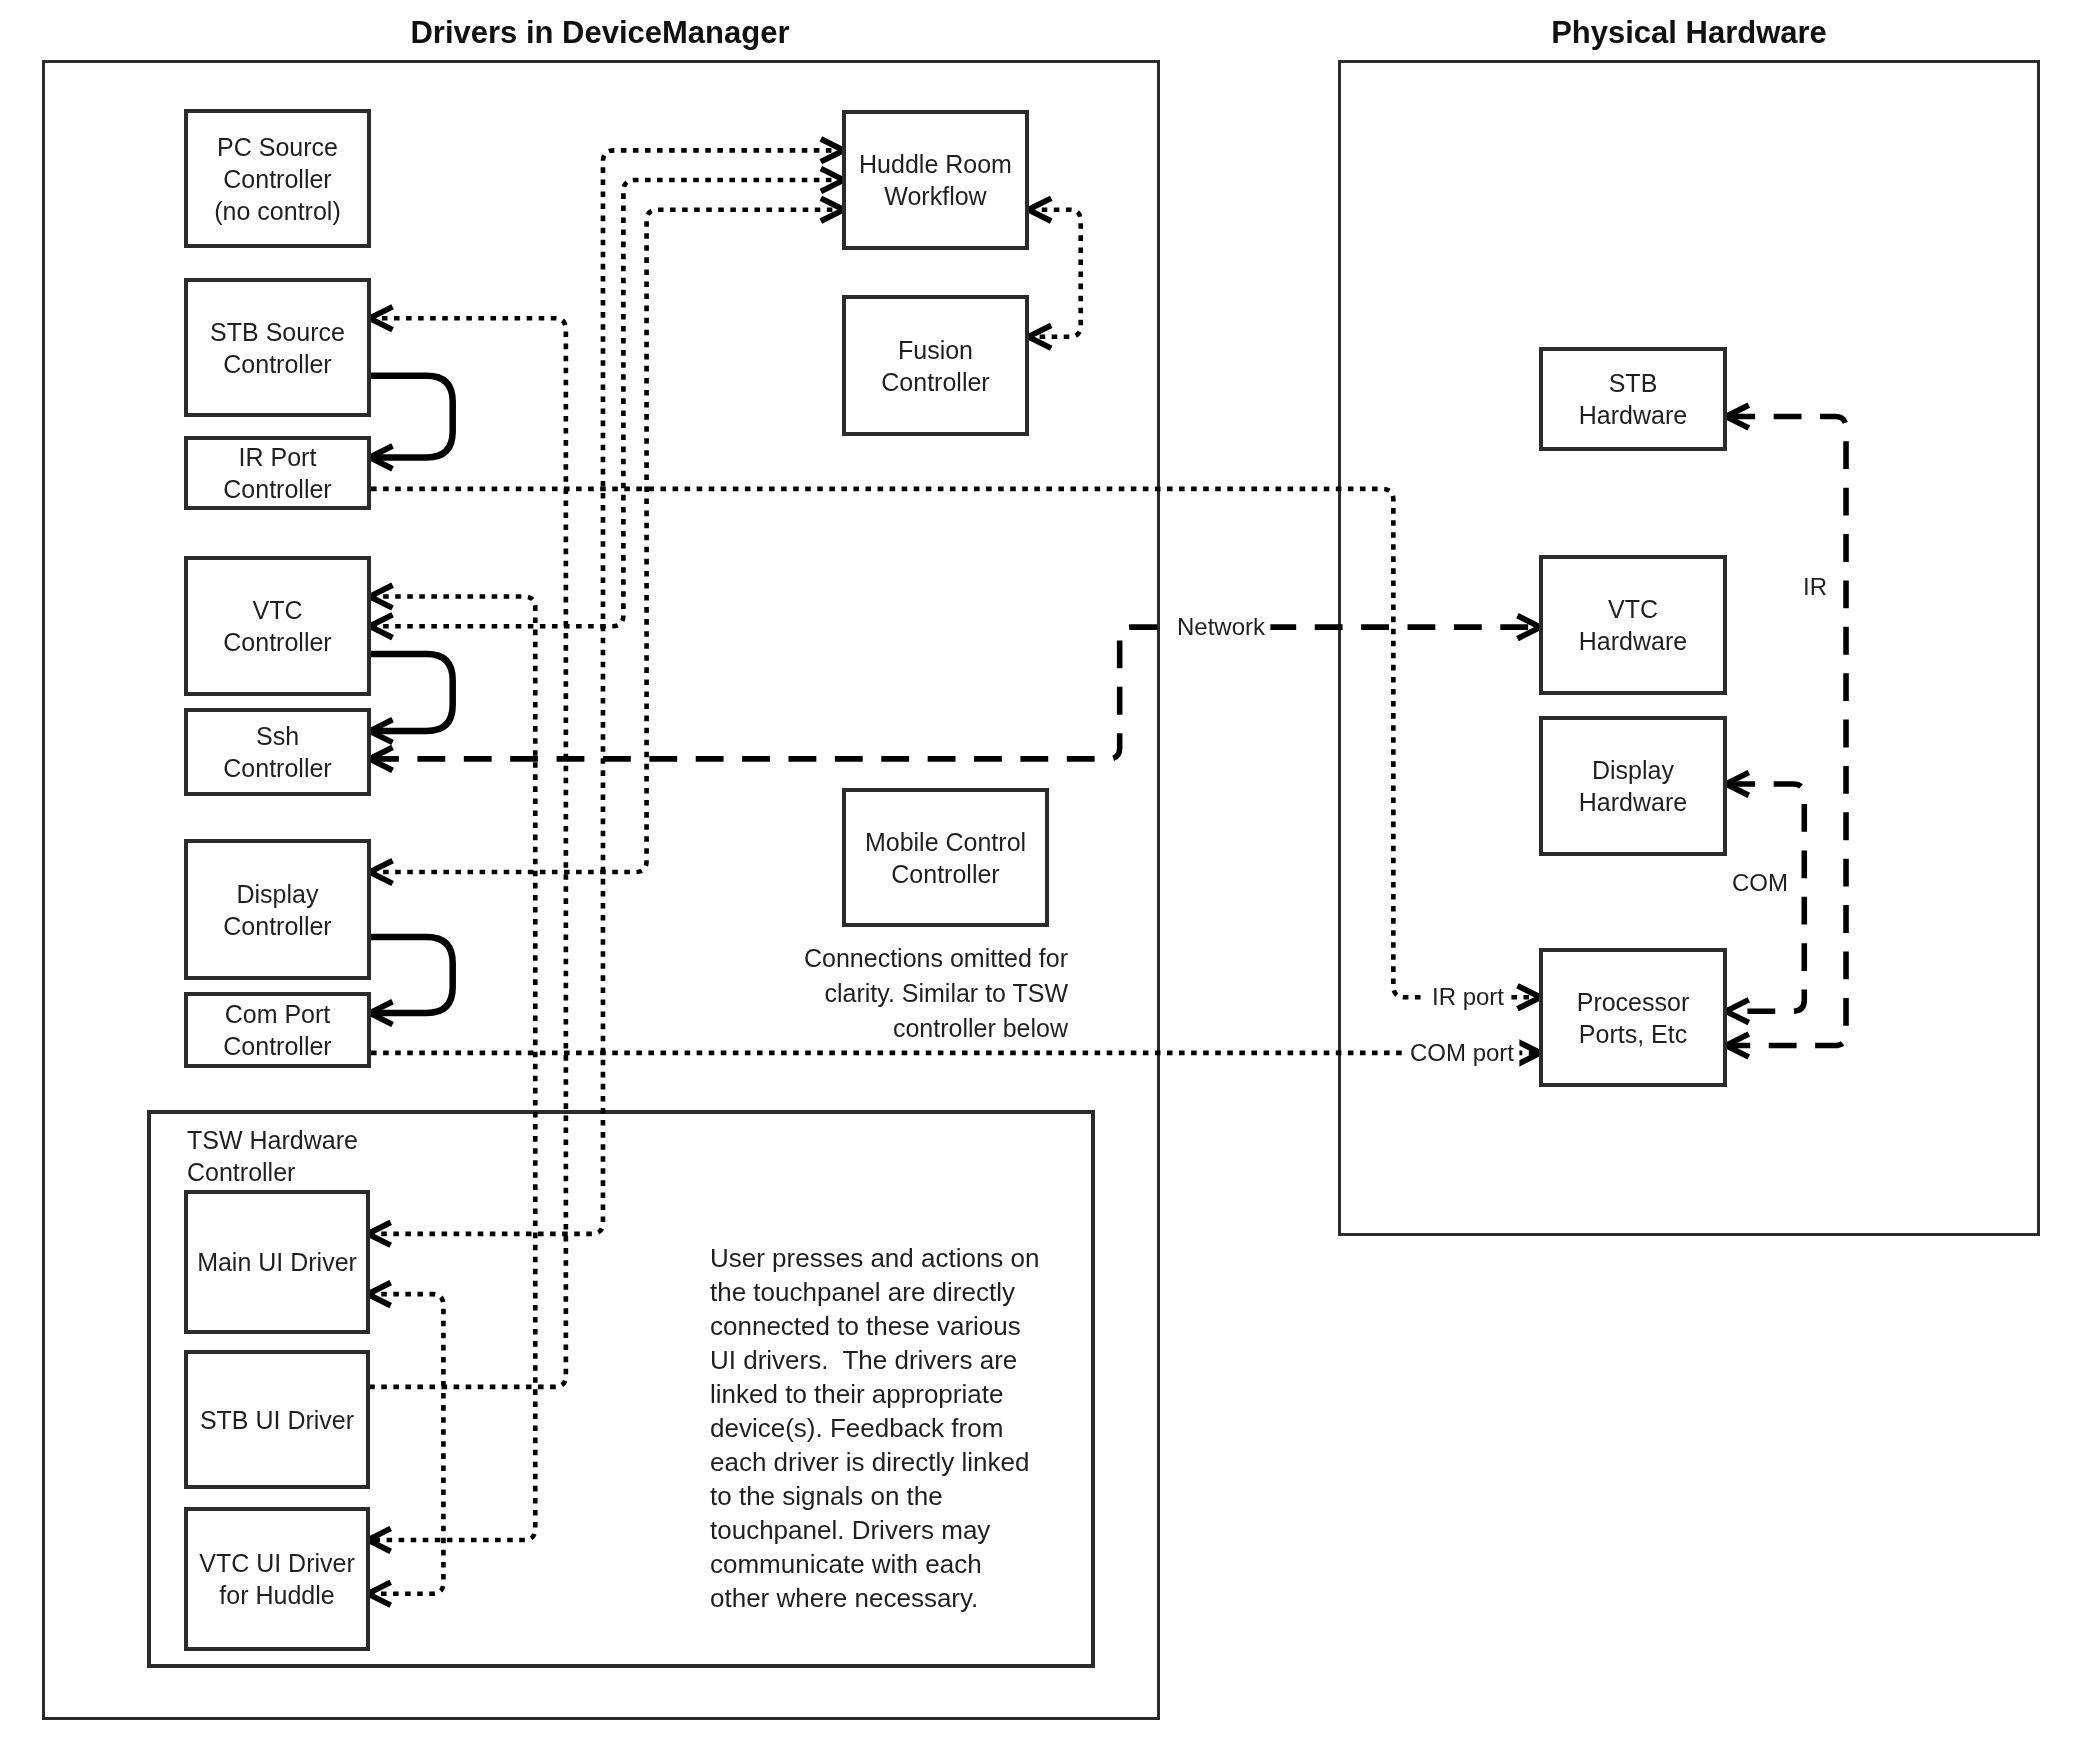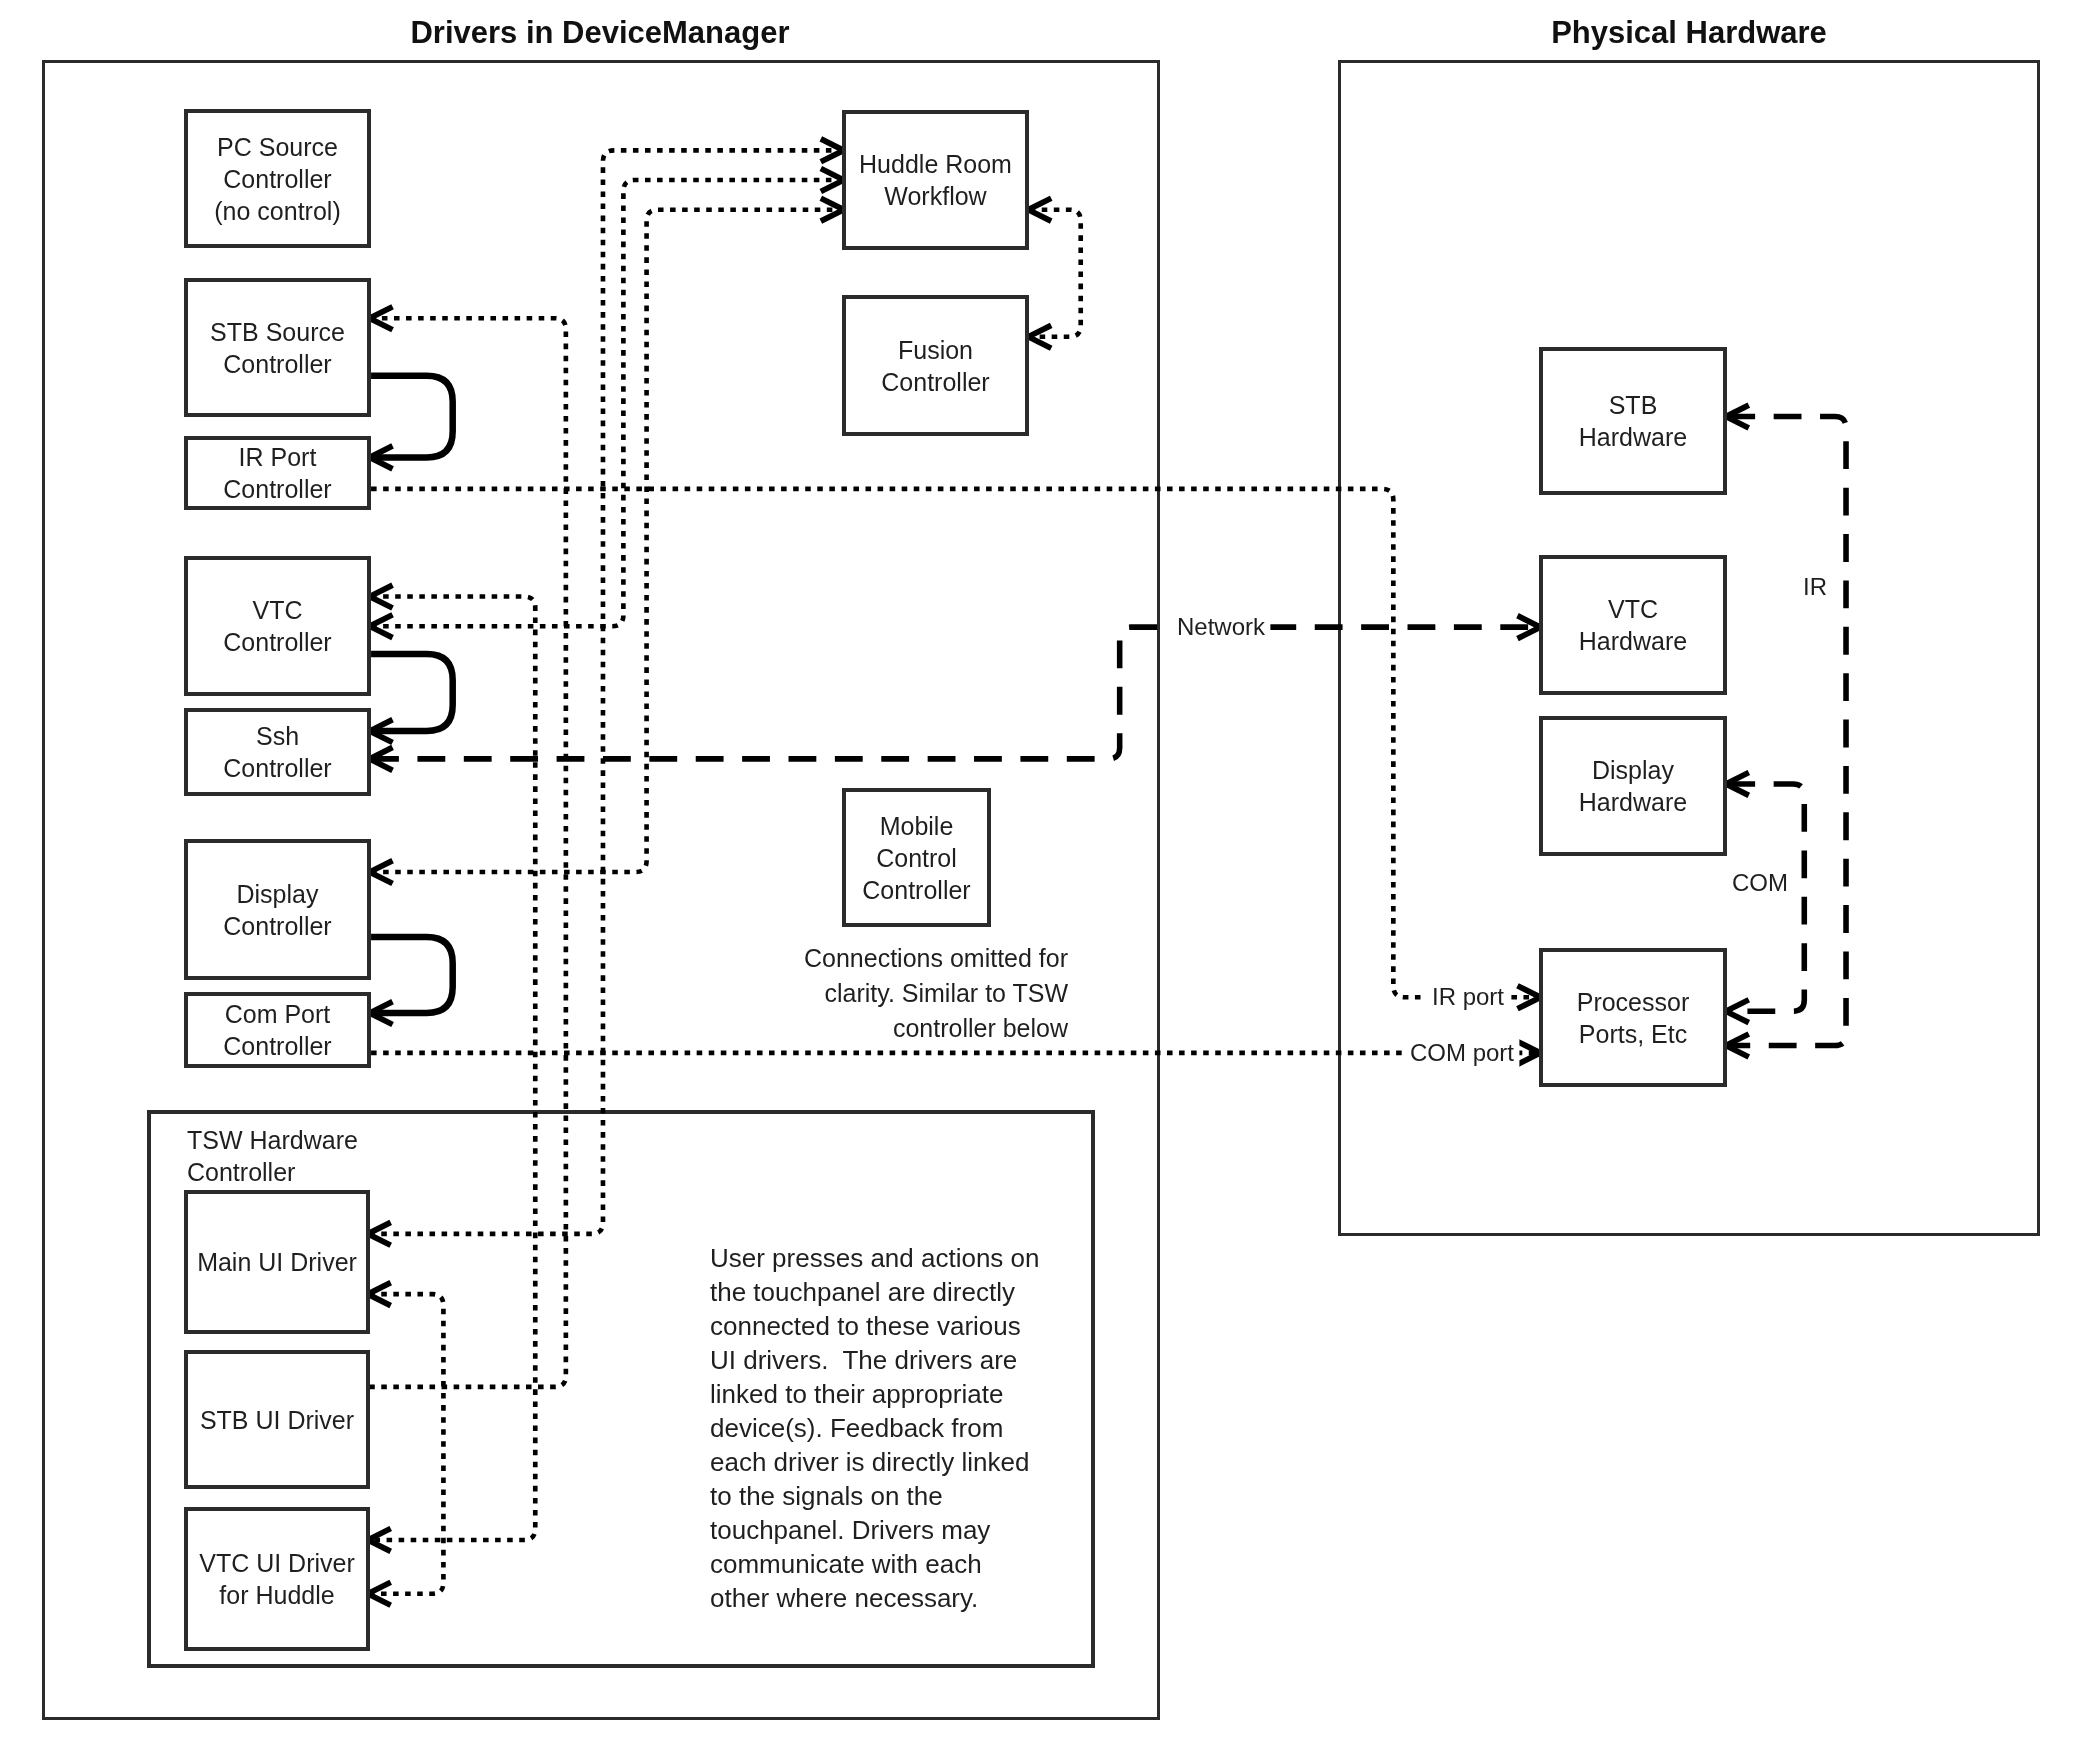--- a/index.html
+++ b/index.html
@@ -41,25 +41,25 @@
   
   #box-pc         {left:184px;top:109px;width:187px;height:139px;}
   #box-stb-source {left:184px;top:278px;width:187px;height:139px;}
   #box-ir-port    {left:184px;top:436px;width:187px;height:74px;}
   #box-vtc        {left:184px;top:556px;width:187px;height:140px;}
   #box-ssh        {left:184px;top:708px;width:187px;height:88px;}
   #box-display    {left:184px;top:839px;width:187px;height:141px;}
   #box-com        {left:184px;top:992px;width:187px;height:76px;}
   #box-huddle     {left:842px;top:110px;width:187px;height:140px;}
   #box-fusion     {left:842px;top:295px;width:187px;height:141px;}
-  #box-mobile     {left:842px;top:788px;width:149px;height:139px;}
+  #box-mobile     {left:842px;top:788px;width:207px;height:139px;}
   #box-main-ui    {left:184px;top:1190px;width:186px;height:144px;}
   #box-stb-ui     {left:184px;top:1350px;width:186px;height:139px;}
   #box-vtc-ui     {left:184px;top:1507px;width:186px;height:144px;}
-  #box-stb-hw     {left:1539px;top:347px;width:188px;height:148px;}
+  #box-stb-hw     {left:1539px;top:347px;width:188px;height:104px;}
   #box-vtc-hw     {left:1539px;top:555px;width:188px;height:140px;}
   #box-display-hw {left:1539px;top:716px;width:188px;height:140px;}
   #box-proc       {left:1539px;top:948px;width:188px;height:139px;}
 </style>
 </head>
 <body>
 
 <div id="canvas">
 
   <div class="title" style="left:600px;">Drivers in DeviceManager</div>

